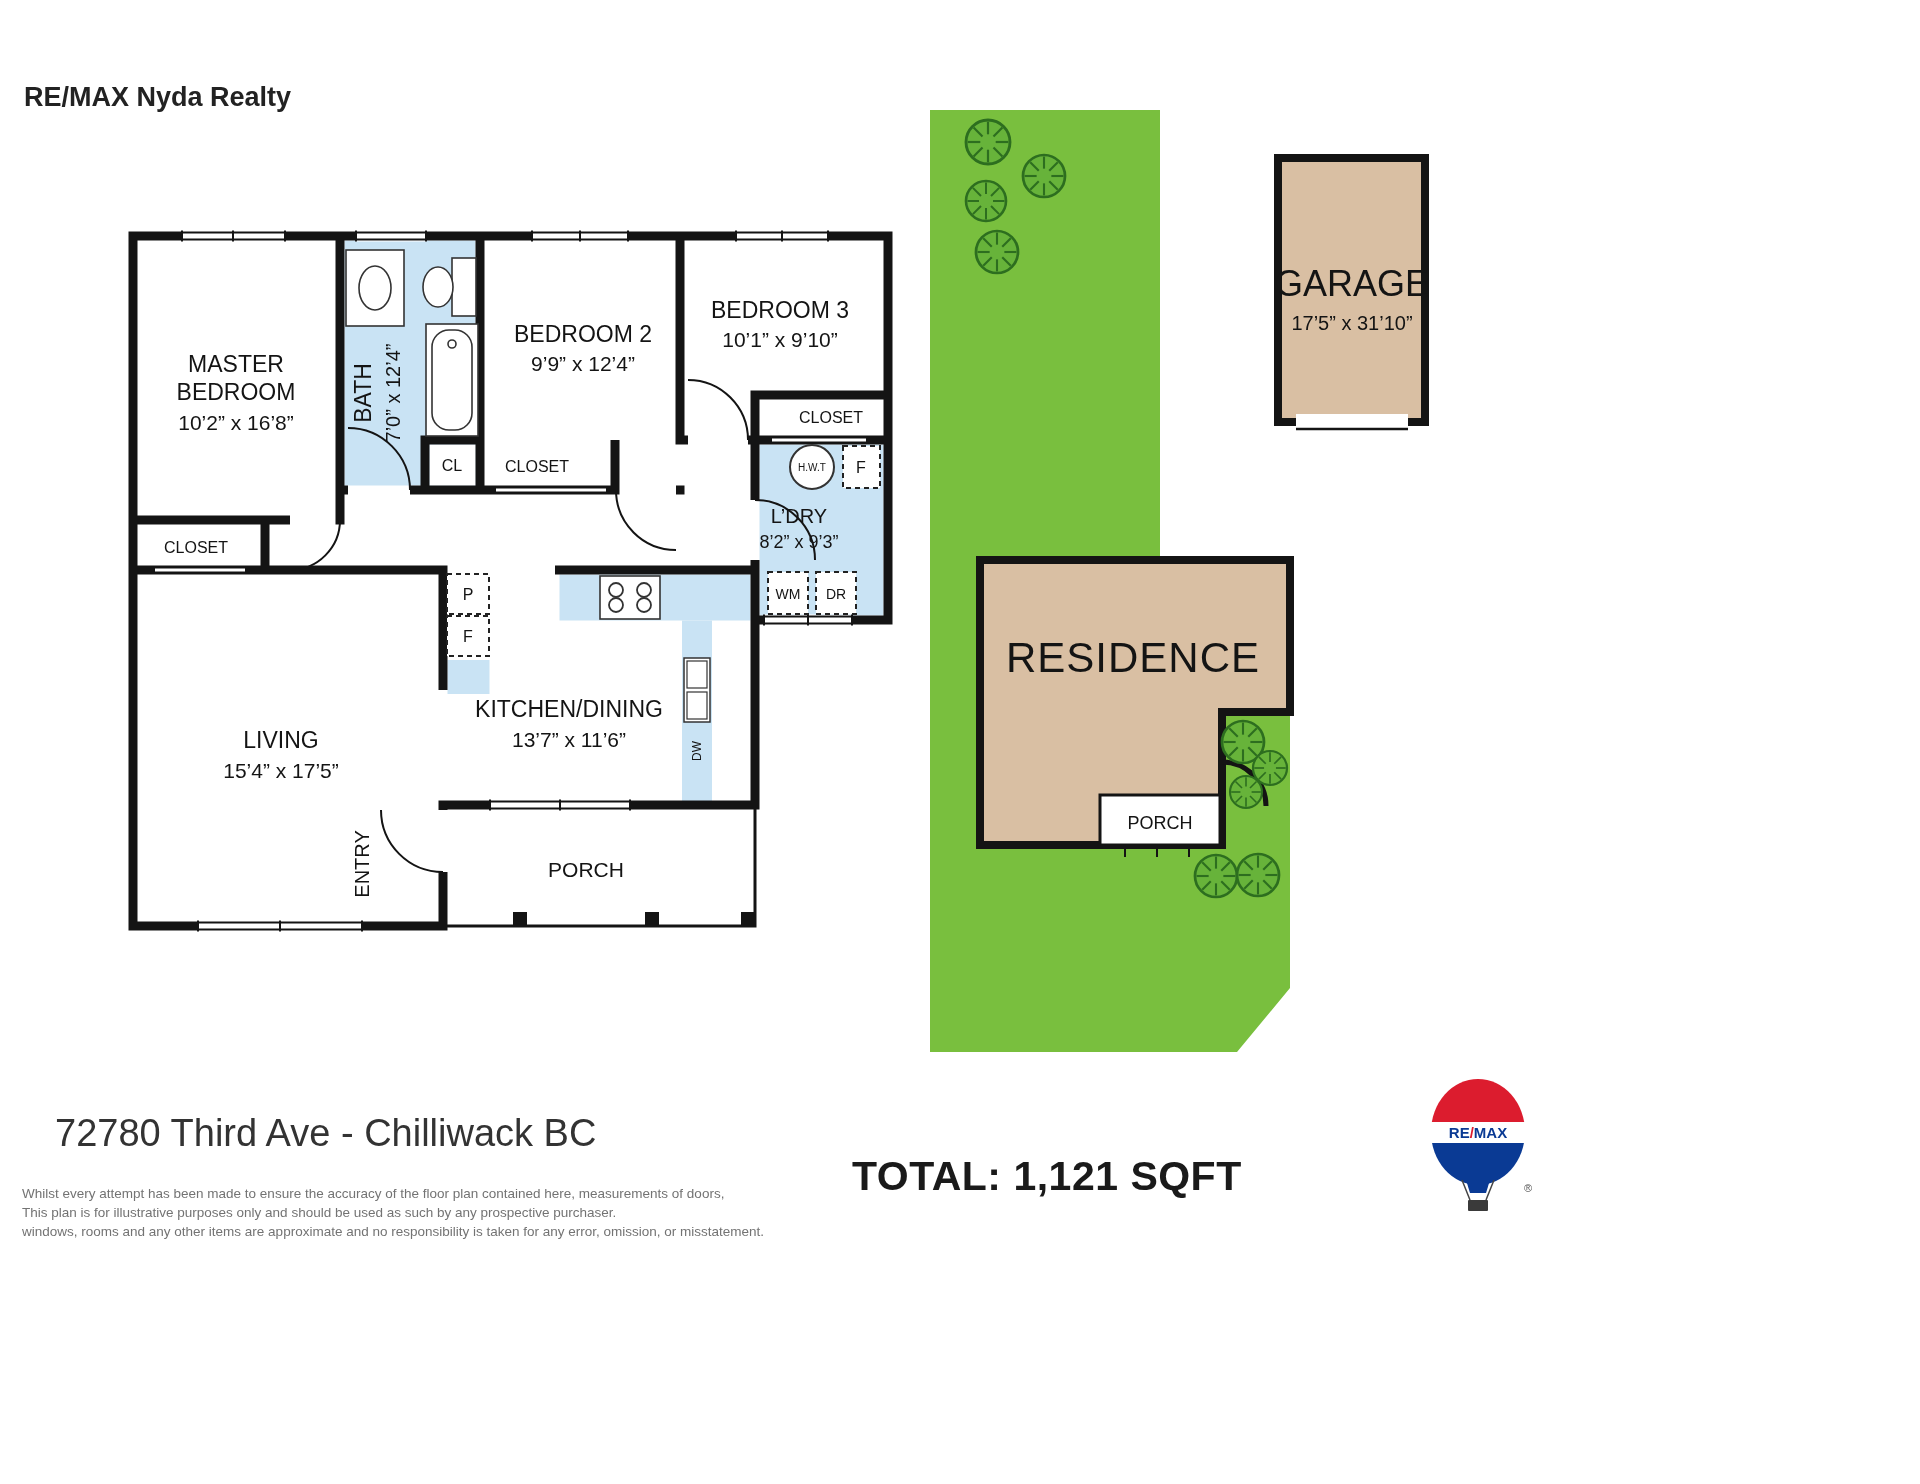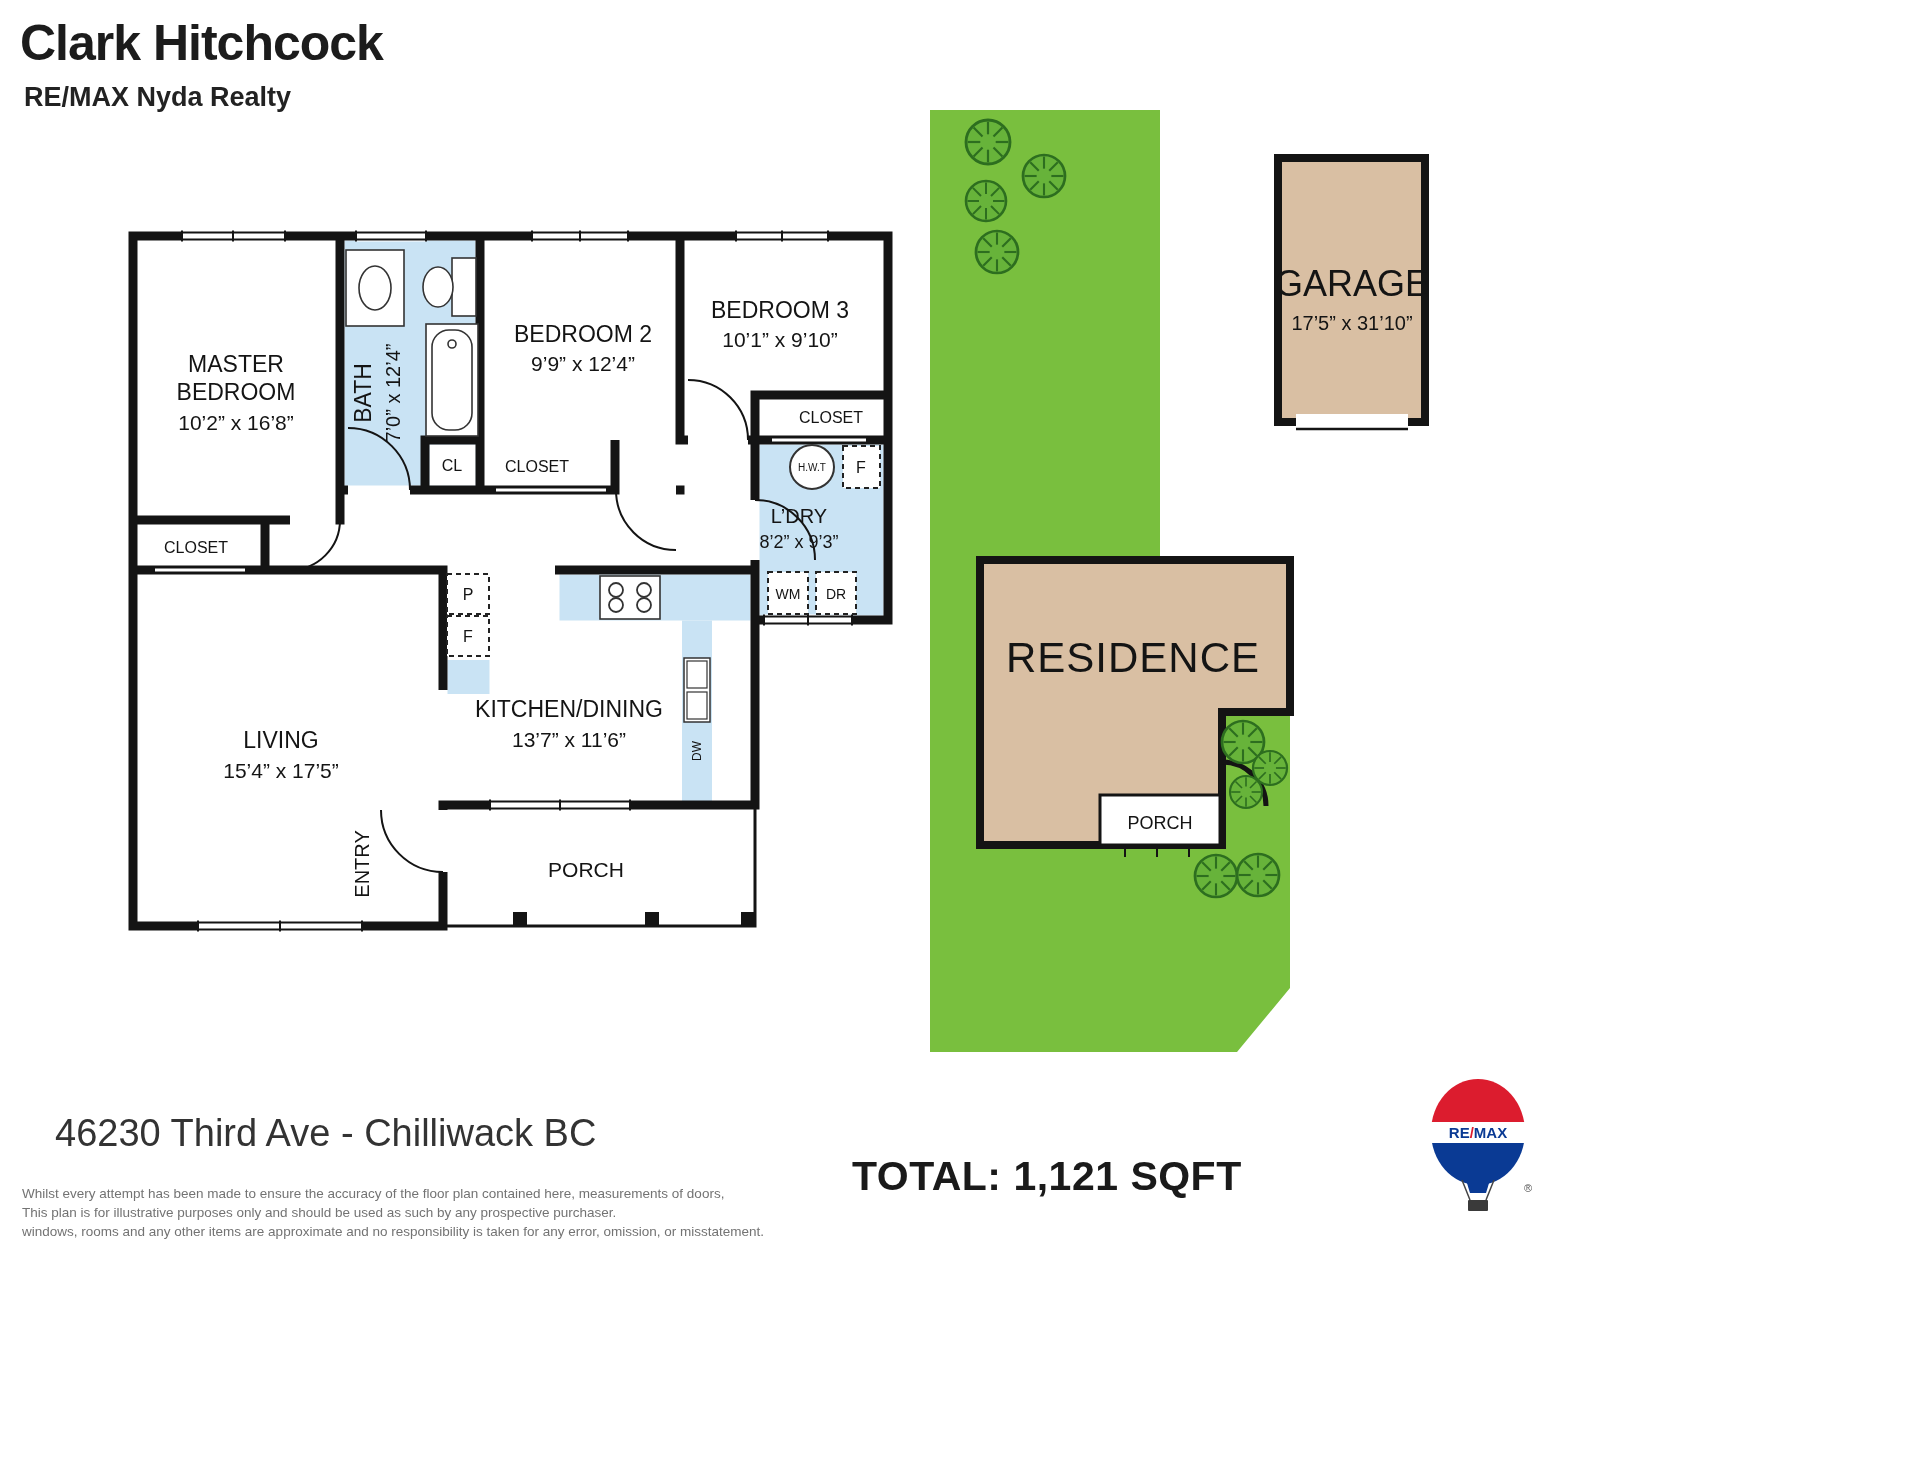--- a/index.html
+++ b/index.html
@@ -26,21 +26,20 @@
   .l20{font-size:20px;}
   .l18{font-size:18px;}
   .e20{font-size:20px;}
   .logo-txt{font-size:15px;font-weight:700;text-anchor:middle;}
 </style>
 </head>
 <body>
 
 <div class="page">
 
-  <div class="abs agent">Clark Hitchcock</div>
   <div class="abs brokerage">RE/MAX Nyda Realty</div>
 
   <svg width="1920" height="1484" viewBox="0 0 1920 1484">
     <defs>
       <g id="treeSym">
         <circle r="20" fill="#67B33A" stroke="#2D6E1F" stroke-width="2.6"></circle>
         <g stroke="#2D6E1F" stroke-width="2">
           <line x1="7" y1="0" x2="18.5" y2="0"></line>
             <line x1="-7" y1="0" x2="-18.5" y2="0"></line>
           <line x1="0" y1="7" x2="0" y2="18.5"></line>
@@ -250,21 +249,21 @@
         <rect x="1430" y="1143" width="96" height="46" fill="#0A3A94"></rect>
       </g>
       <path d="M1466,1180 L1490,1180 L1486,1193 L1470,1193 Z" fill="#0A3A94"></path>
       <path d="M1462,1180 L1470,1200 M1494,1180 L1486,1200" stroke="#444" stroke-width="1.5"></path>
       <rect x="1468" y="1200" width="20" height="11" rx="1" fill="#3a3a3a"></rect>
       <text class="logo-txt" x="1478" y="1138"><tspan fill="#0A3A94">RE</tspan><tspan fill="#DC1C2E">/</tspan><tspan fill="#0A3A94">MAX</tspan></text>
       <text x="1524" y="1192" font-size="11" fill="#555">®</text>
     </g>
   </svg>
 
-  <div class="abs address">46230 Third Ave - Chilliwack BC</div>
+  <div class="abs address">72780 Third Ave - Chilliwack BC</div>
   <div class="abs total">TOTAL: 1,121 SQFT</div>
   <div class="abs disclaimer">
     <div>Whilst every attempt has been made to ensure the accuracy of the floor plan contained here, measurements of doors,</div>
     <div>This plan is for illustrative purposes only and should be used as such by any prospective purchaser.</div>
     <div>windows, rooms and any other items are approximate and no responsibility is taken for any error, omission, or misstatement.</div>
   </div>
 
 </div>
 
 </body></html>

